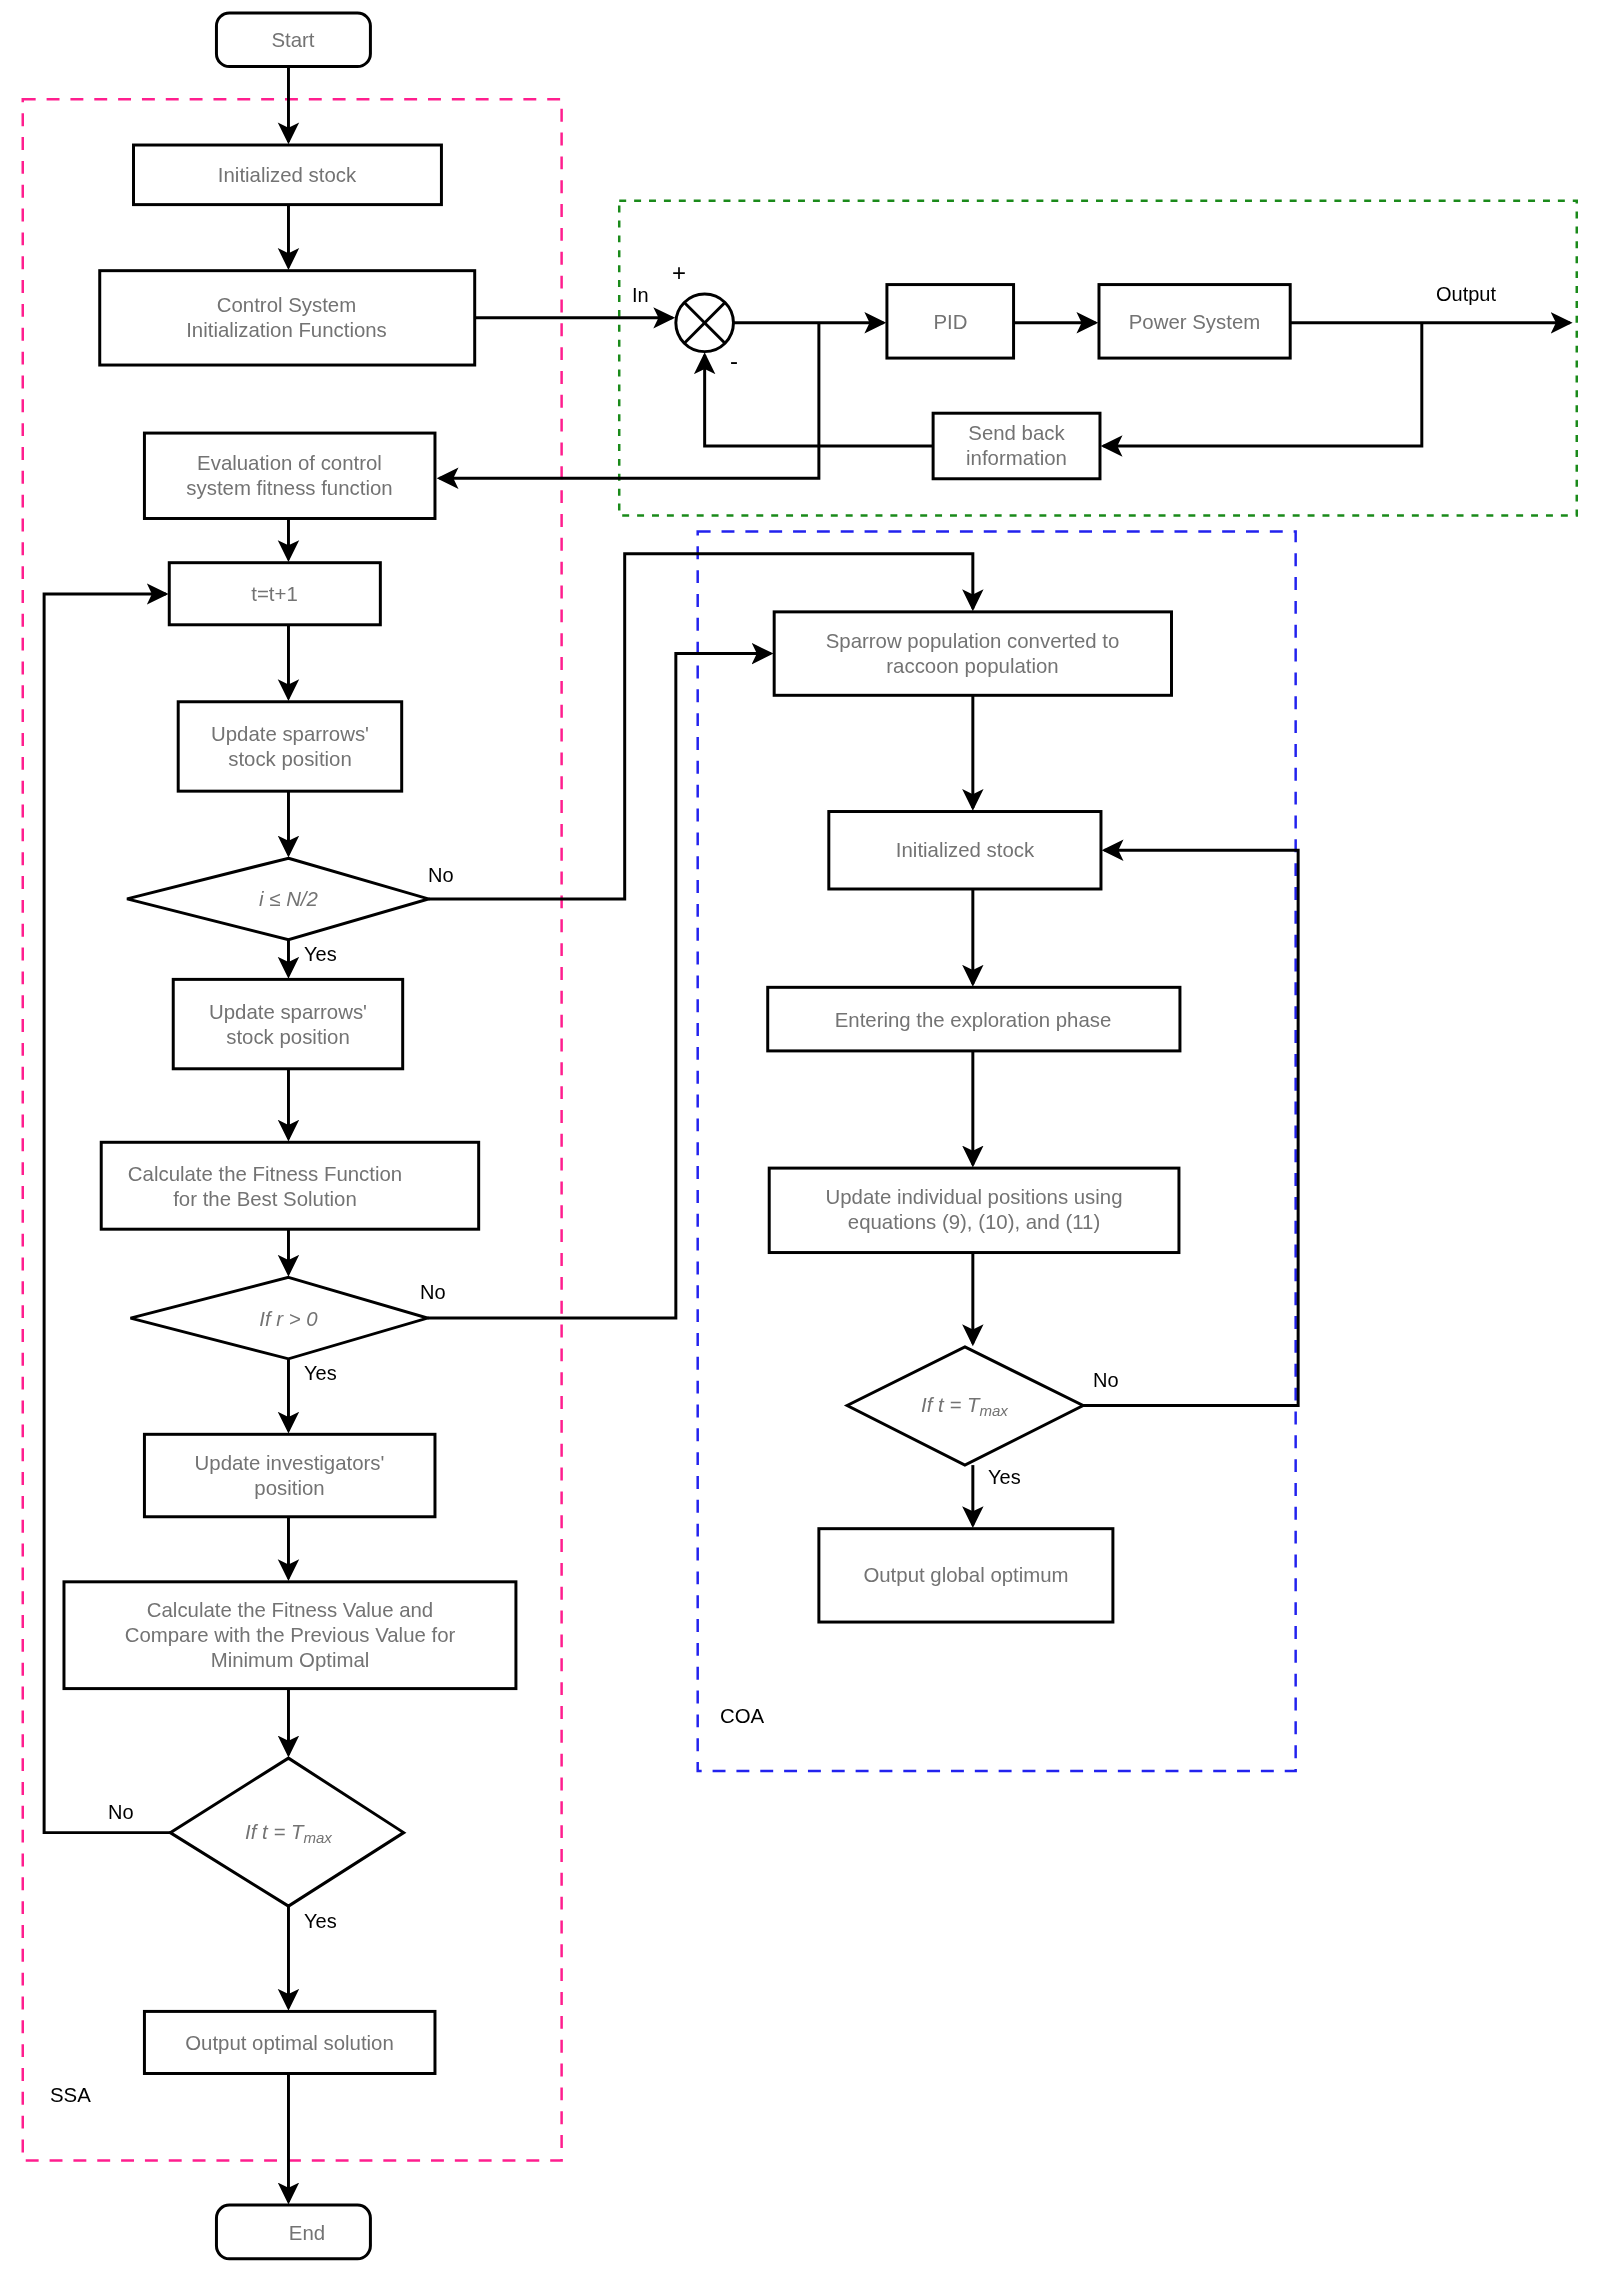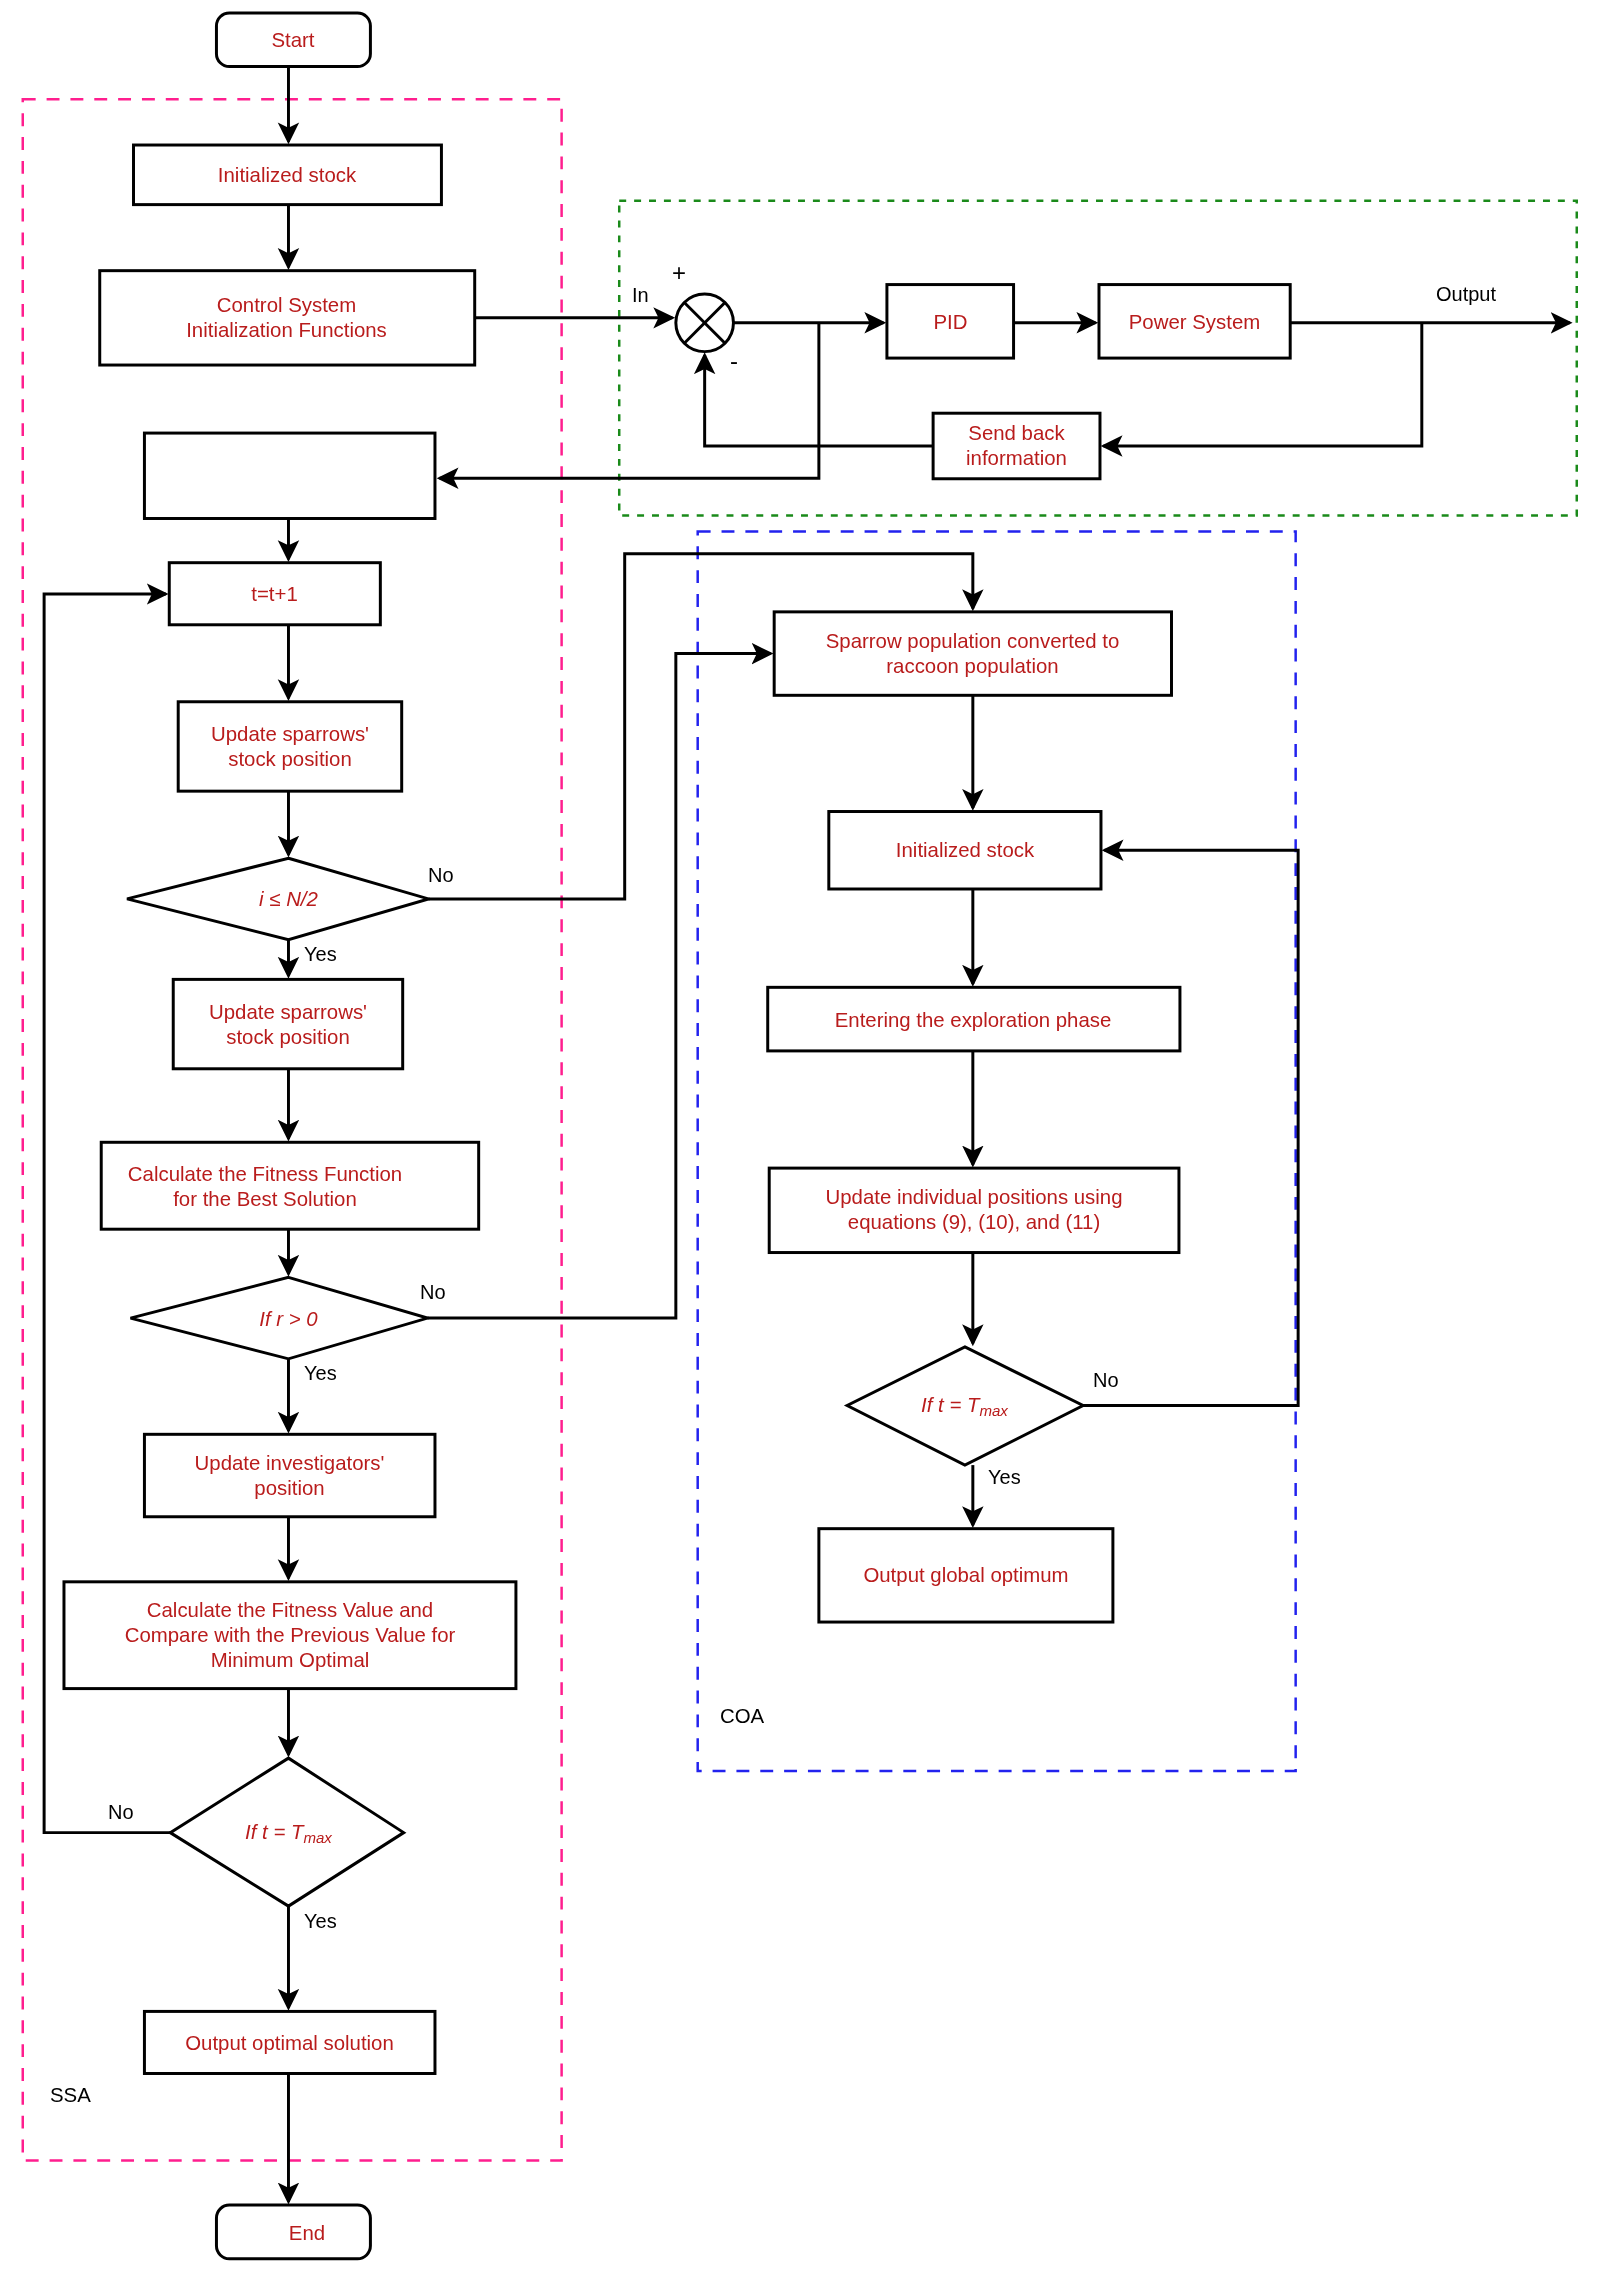--- a/index.html
+++ b/index.html
@@ -4,21 +4,21 @@
 <title>SSA-COA PID Optimization Flowchart</title>
 <style>
   html,body{margin:0;padding:0;background:#ffffff;}
   body{font-family:"Liberation Sans", sans-serif;}
   #stage{position:relative;width:1602px;height:2295px;background:#fff;overflow:hidden;}
   #stage svg{position:absolute;left:0;top:0;width:1602px;height:2295px;}
   .nodeLabel{
     position:absolute;
     display:flex;align-items:center;justify-content:center;
     text-align:center;
-    color:#b91c1c;
+    color:#737373;
     font-family:"Liberation Sans", sans-serif;
     font-size:20.4px;
     line-height:1.22;
     pointer-events:none;
     white-space:pre-line;
   }
   .edgeLabel{
     position:absolute;
     color:#000;
     font-family:"Liberation Sans", sans-serif;
@@ -134,20 +134,22 @@
       <path d="M 1958 2950 L 1958 3071"></path>
 
       <path d="M 2180 2830 L 2613 2830 L 2613 1712 L 2223 1712"></path>
     </g>
   </svg>
 
   <div class="nodeLabel" style="left:216px;top:13px;width:154px;height:54px;">Start</div>
   <div class="nodeLabel" style="left:133px;top:145px;width:308px;height:60px;">Initialized stock</div>
   <div class="nodeLabel" style="left:99px;top:271px;width:375px;height:94px;">Control System
 Initialization Functions</div>
+  <div class="nodeLabel" style="left:144px;top:433px;width:291px;height:85px;">Evaluation of control
+system fitness function</div>
   <div class="nodeLabel" style="left:169px;top:563px;width:211px;height:62px;">t=t+1</div>
   <div class="nodeLabel" style="left:178px;top:702px;width:224px;height:89px;">Update sparrows'
 stock position</div>
   <div class="nodeLabel ital" style="left:194px;top:877px;width:189px;height:45px;">i ≤ N/2</div>
   <div class="nodeLabel" style="left:173px;top:980px;width:230px;height:89px;">Update sparrows'
 stock position</div>
   <div class="nodeLabel" style="left:101px;top:1143px;width:328px;height:87px;border-radius:7px;">Calculate the  Fitness Function
 for the Best Solution</div>
   <div class="nodeLabel ital" style="left:199px;top:1297px;width:179px;height:45px;">If r &gt; 0</div>
   <div class="nodeLabel" style="left:144px;top:1435px;width:291px;height:82px;">Update investigators'

